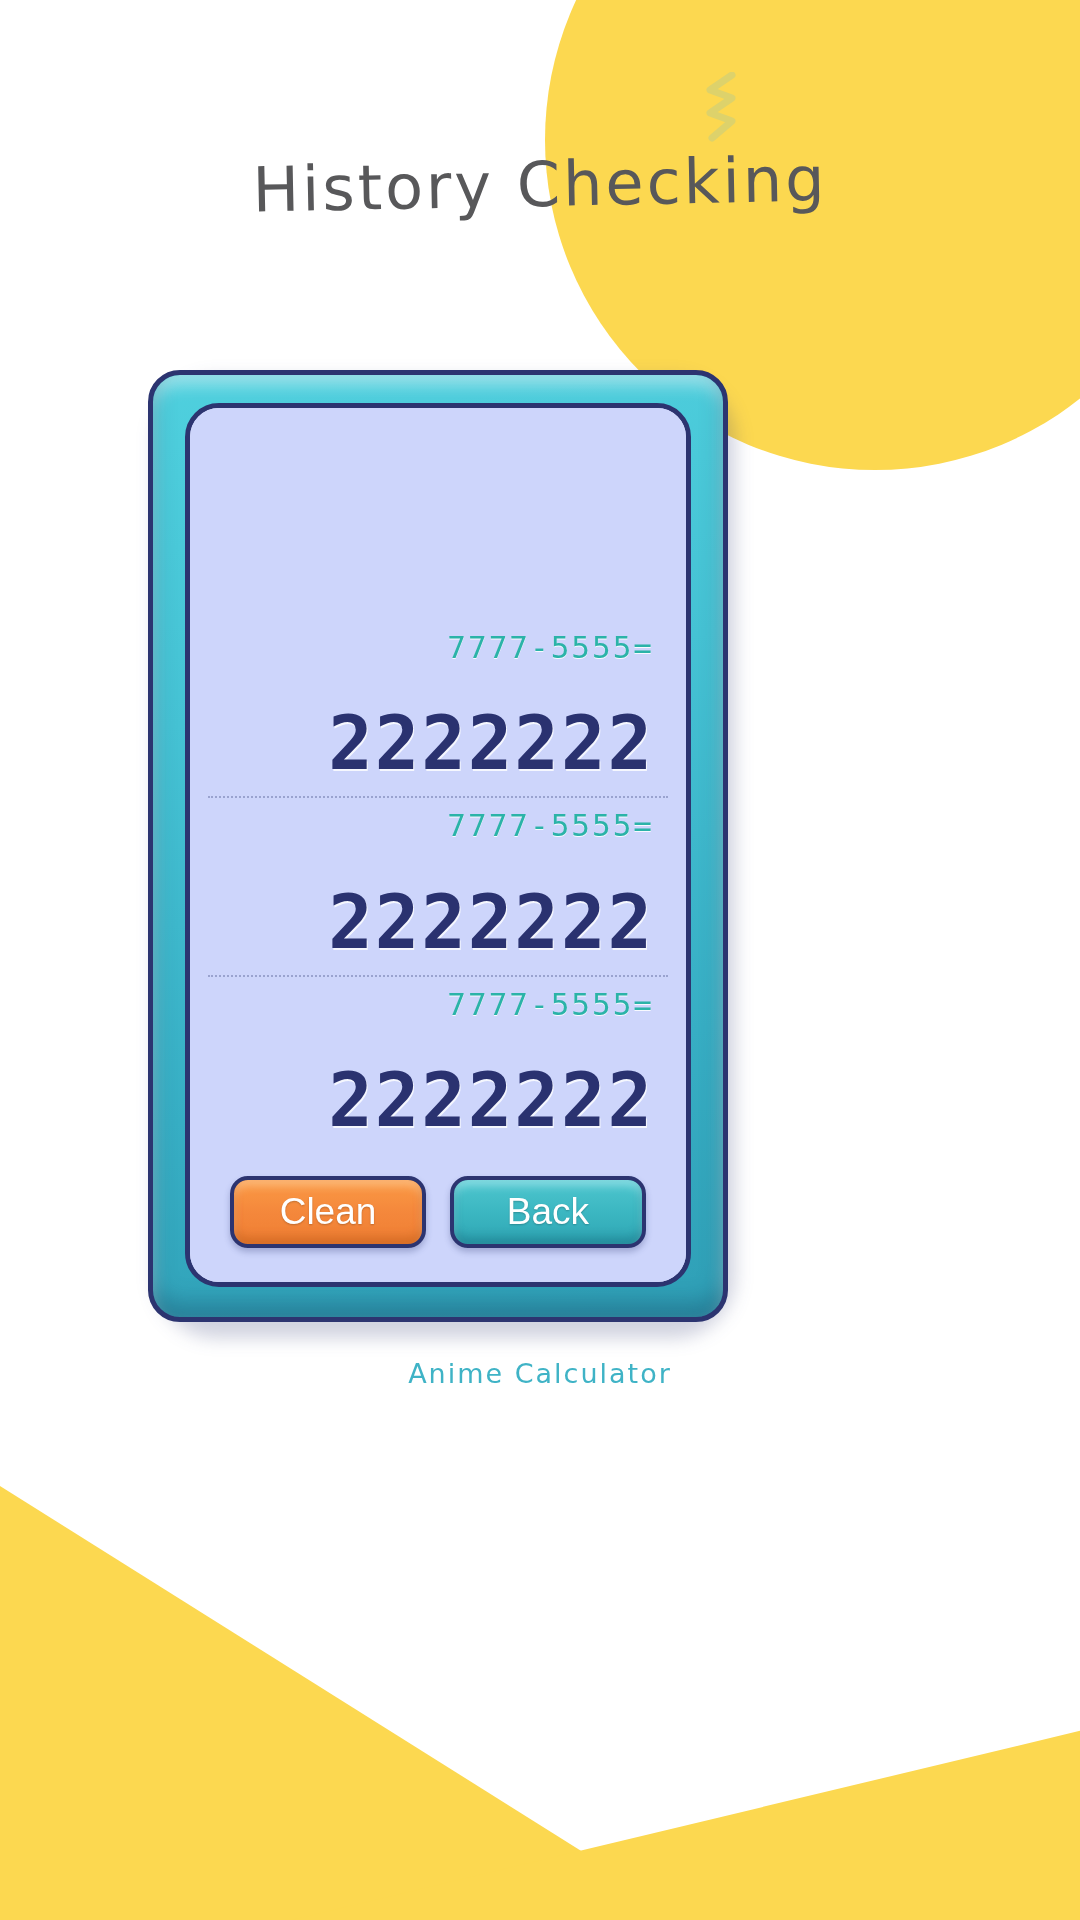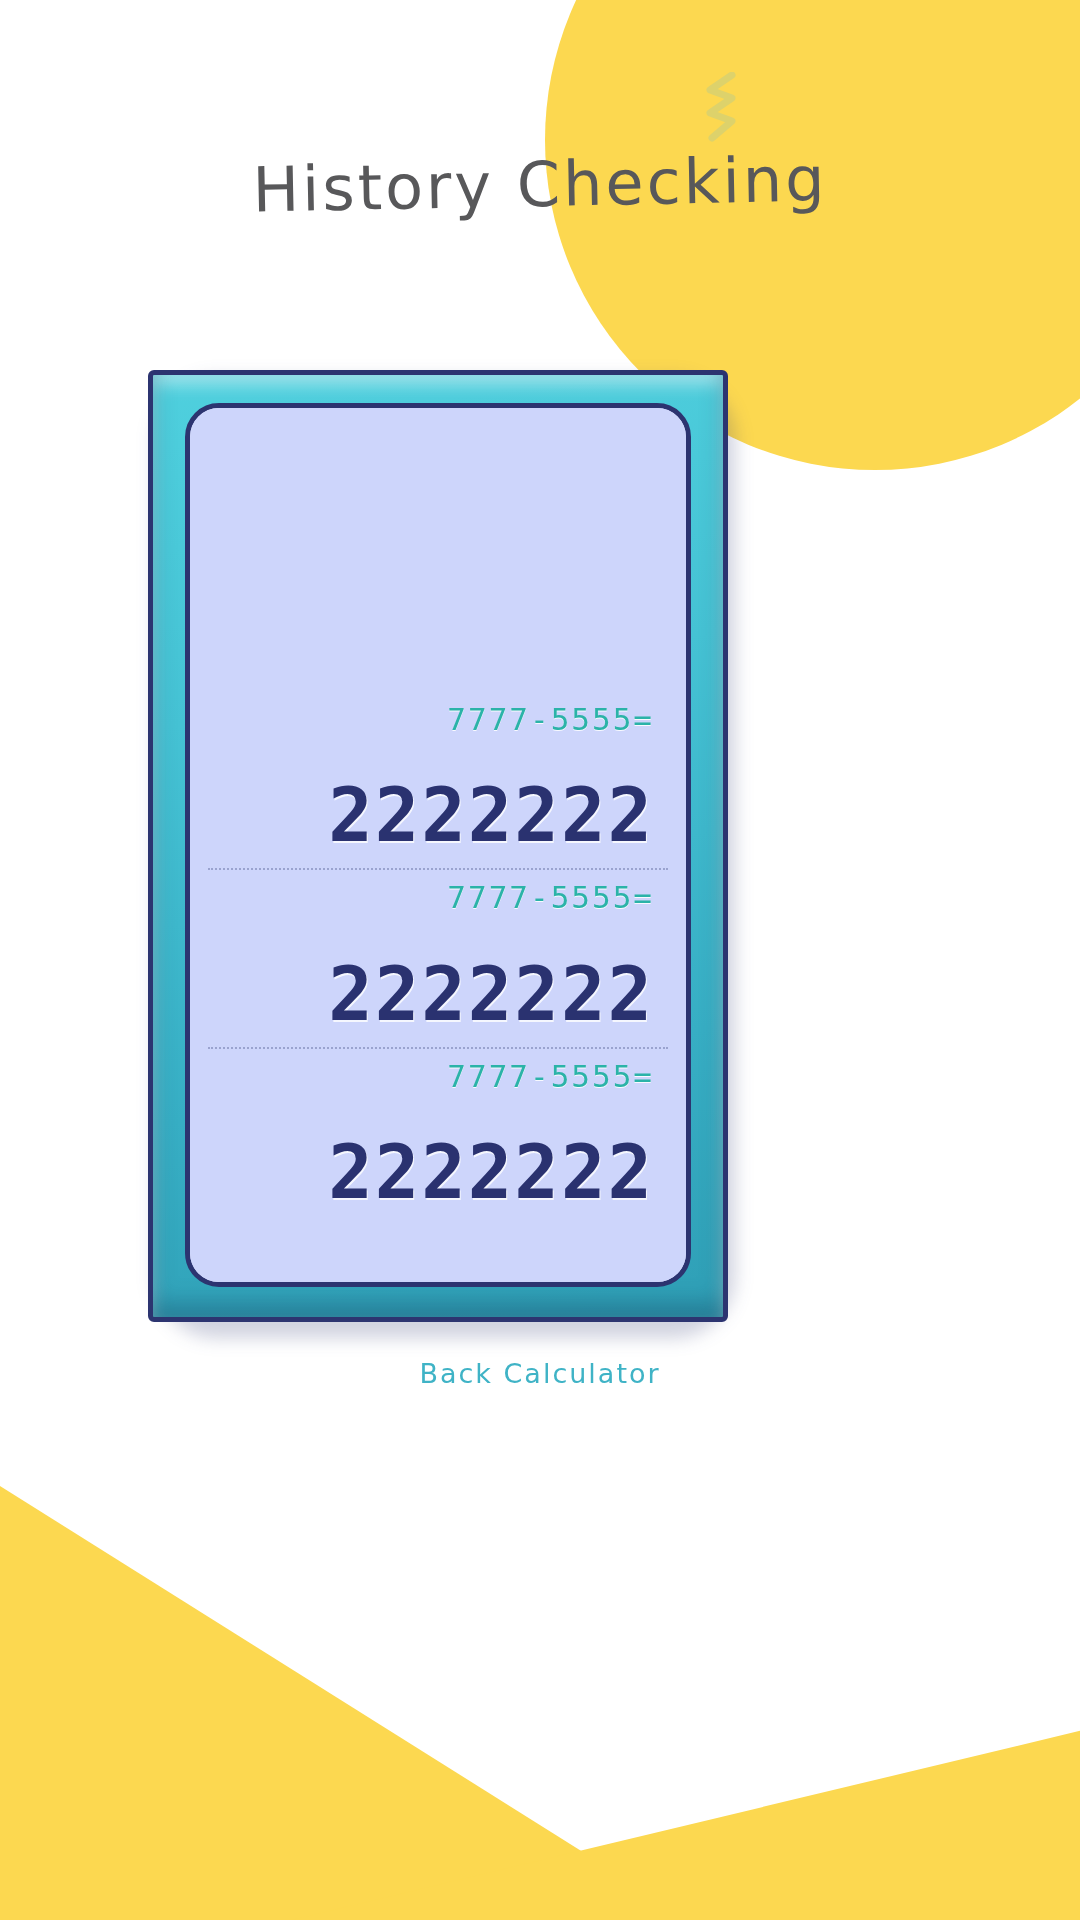--- a/index.html
+++ b/index.html
@@ -77,21 +77,21 @@
     border-radius: 62px;
     background: rgba(40, 50, 110, 0.22);
     filter: blur(9px);
   }
   .device {
     position: absolute;
     left: 148px;
     top: 370px;
     width: 580px;
     height: 952px;
-    border-radius: 6px;
+    border-radius: 32px;
     background: linear-gradient(170deg, #4fd0de 0%, #45c2d4 34%, #37aec4 72%, #2f9fb6 100%);
     border: 5px solid #2c3470;
     box-sizing: border-box;
     box-shadow: inset 0 -14px 22px rgba(20, 60, 90, 0.35),
                 inset 0 10px 16px rgba(255, 255, 255, 0.45);
   }
   .device-inner-ring {
     position: absolute;
     left: 32px;
     top: 28px;
@@ -233,19 +233,21 @@
         </div>
 
         <div class="history-entry">
           <div class="expr">7777-5555=</div>
           <div class="result">2222222</div>
         </div>
 
       </div>
 
       <div class="actions">
+        <div class="btn btn-clean">Clean</div>
+        <div class="btn btn-back">Back</div>
       </div>
 
     </div>
   </div>
 </div>
 
-<div class="footer-brand">Back Calculator</div>
+<div class="footer-brand">Anime Calculator</div>
 
 </body></html>

